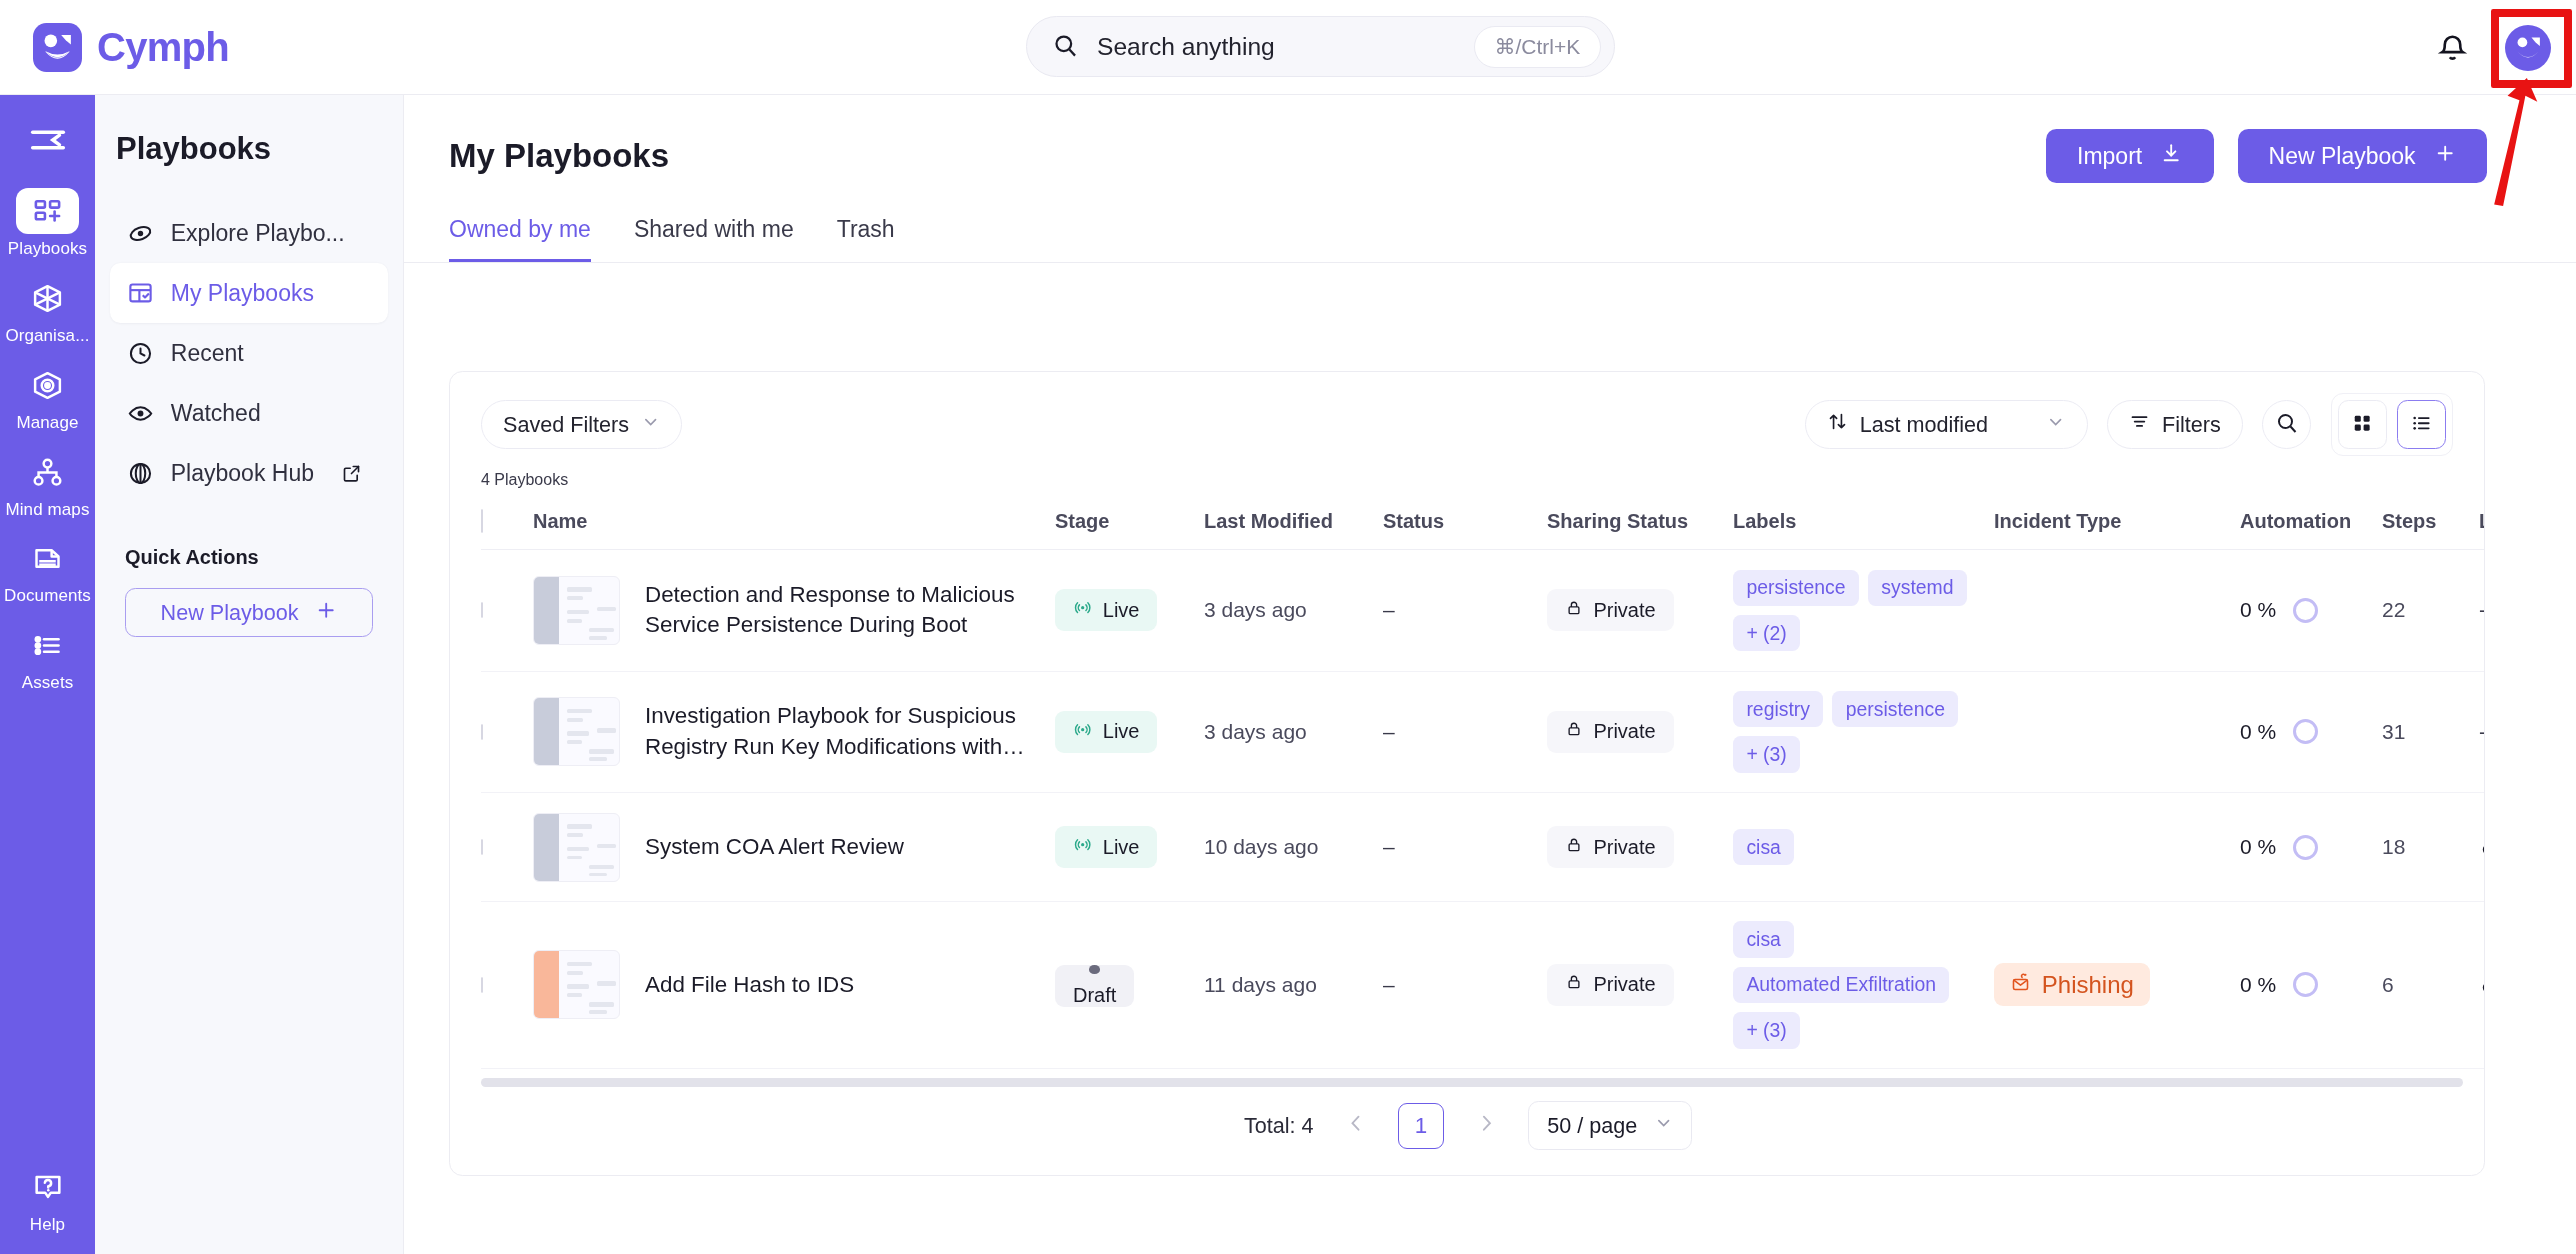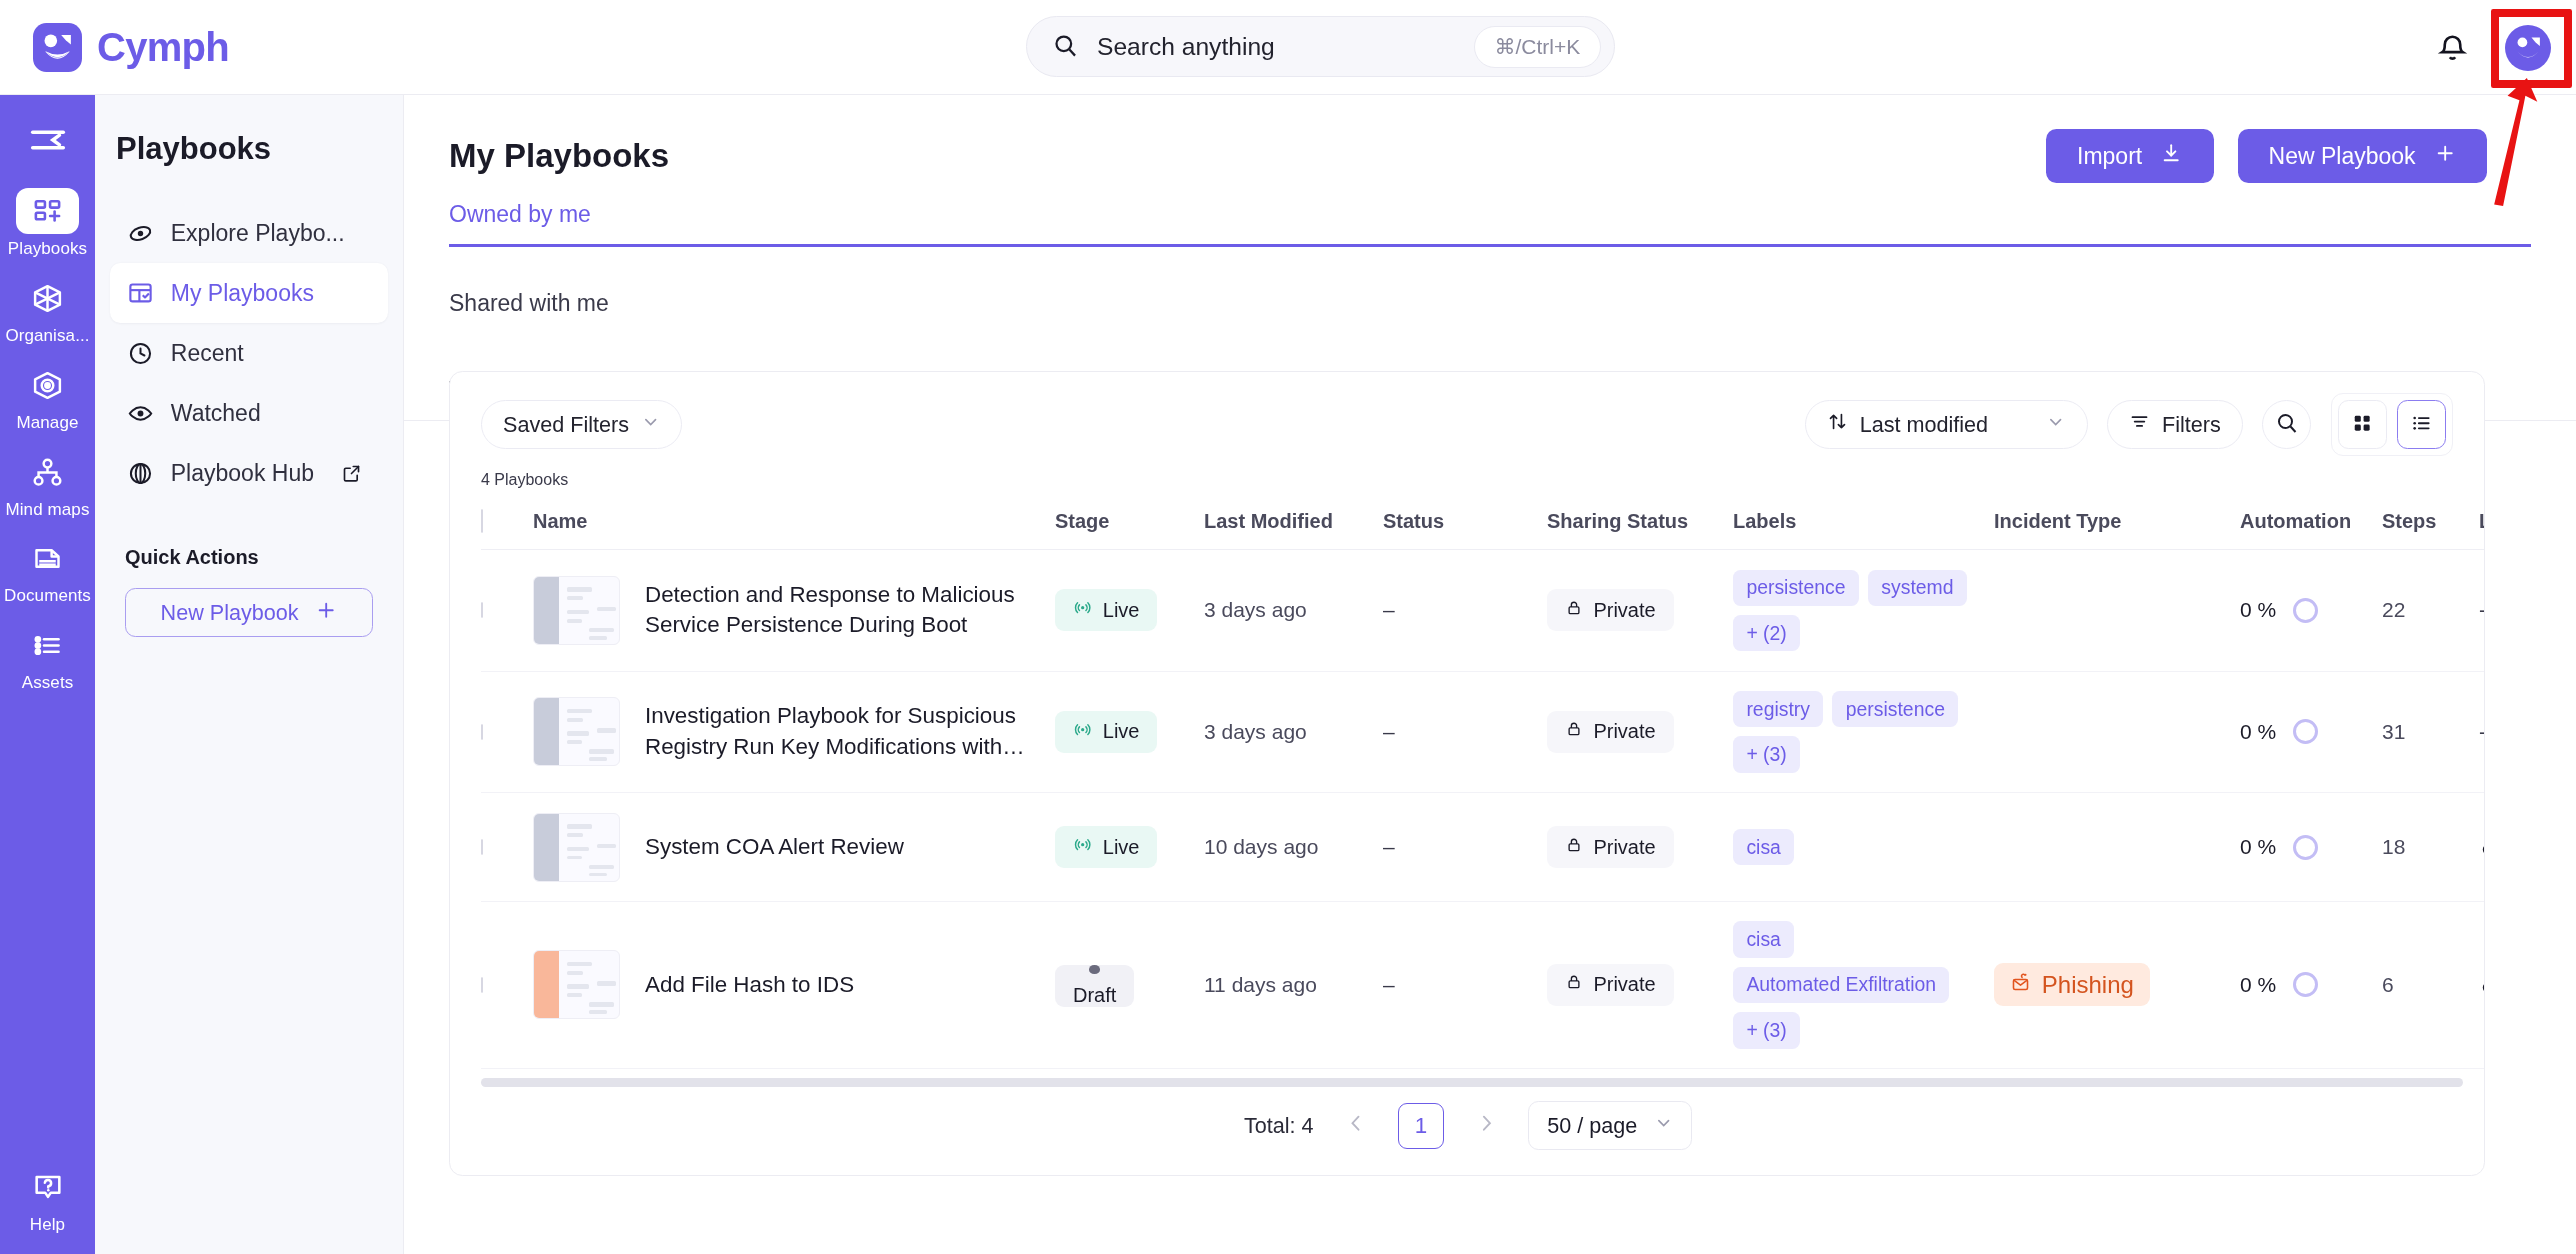--- a/index.html
+++ b/index.html
@@ -102,21 +102,21 @@
   .main { position: absolute; left: 404px; top: 95px; width: 2172px; height: 1159px; background: #ffffff; }
   .page-head { display: flex; align-items: center; justify-content: space-between; padding: 34px 89px 0 45px; }
   .page-title { font-size: 33px; font-weight: 600; color: #1b1b28; }
   .head-btns { display: flex; gap: 24px; }
   .btn-primary {
     background: #6c5ce7; color: #fff; border: none; border-radius: 10.4px;
     height: 54px; padding: 0 31px; font-size: 23px; font-family: "Liberation Sans", sans-serif;
     display: flex; align-items: center; gap: 18px; cursor: pointer;
   }
 
-  .tabs { display: flex; gap: 43px; padding: 0 45px; margin-top: 18px; border-bottom: 1.5px solid #ececf2; flex-direction: column; }
+  .tabs { display: flex; gap: 43px; padding: 0 45px; margin-top: 33px; border-bottom: 1.5px solid #ececf2; }
   .tab { font-size: 23px; color: #3a3a4a; padding-bottom: 16.4px; cursor: pointer; }
   .tab.active { color: #6c5ce7; border-bottom: 3px solid #6c5ce7; font-weight: 500; }
 
   .card {
     position: absolute; left: 45px; top: 276px; width: 2036px; height: 805px;
     border: 1.5px solid #ececf2; border-radius: 13.4px; background: #fff; overflow: hidden;
   }
   .toolbar { display: flex; align-items: center; justify-content: space-between; padding: 21px 31px 0 31px; }
   .pill {
     border: 1.5px solid #ebebf3; border-radius: 25px; height: 49px; padding: 0 21px;

